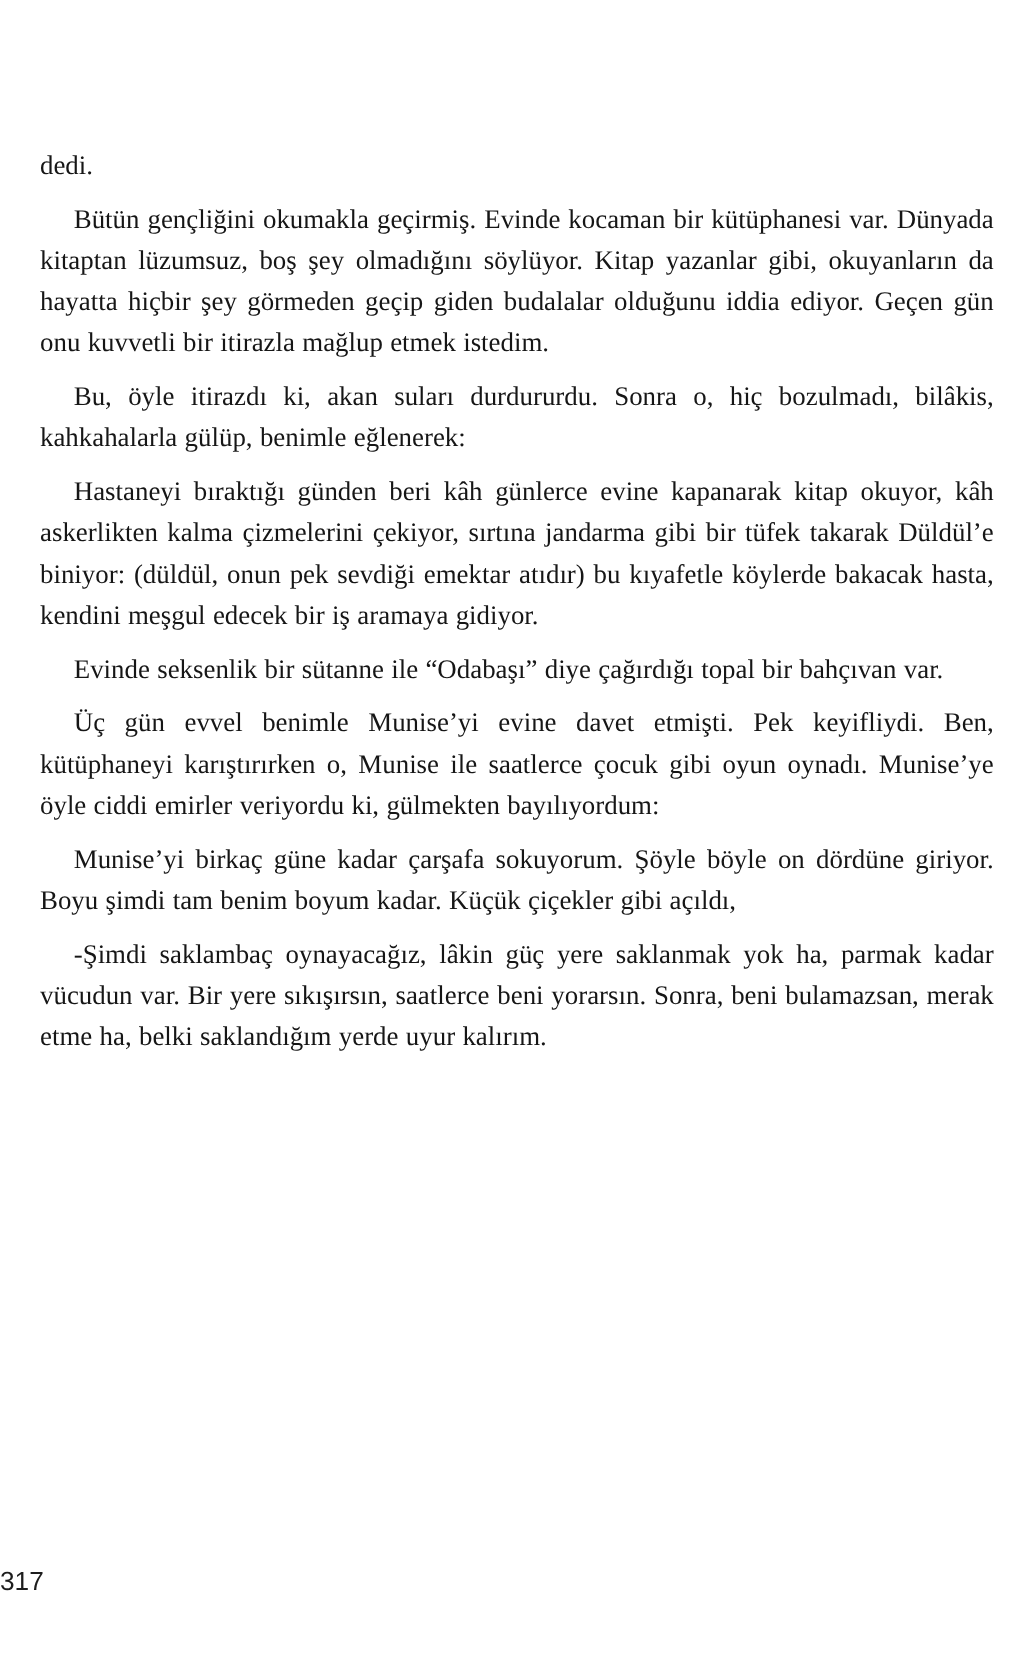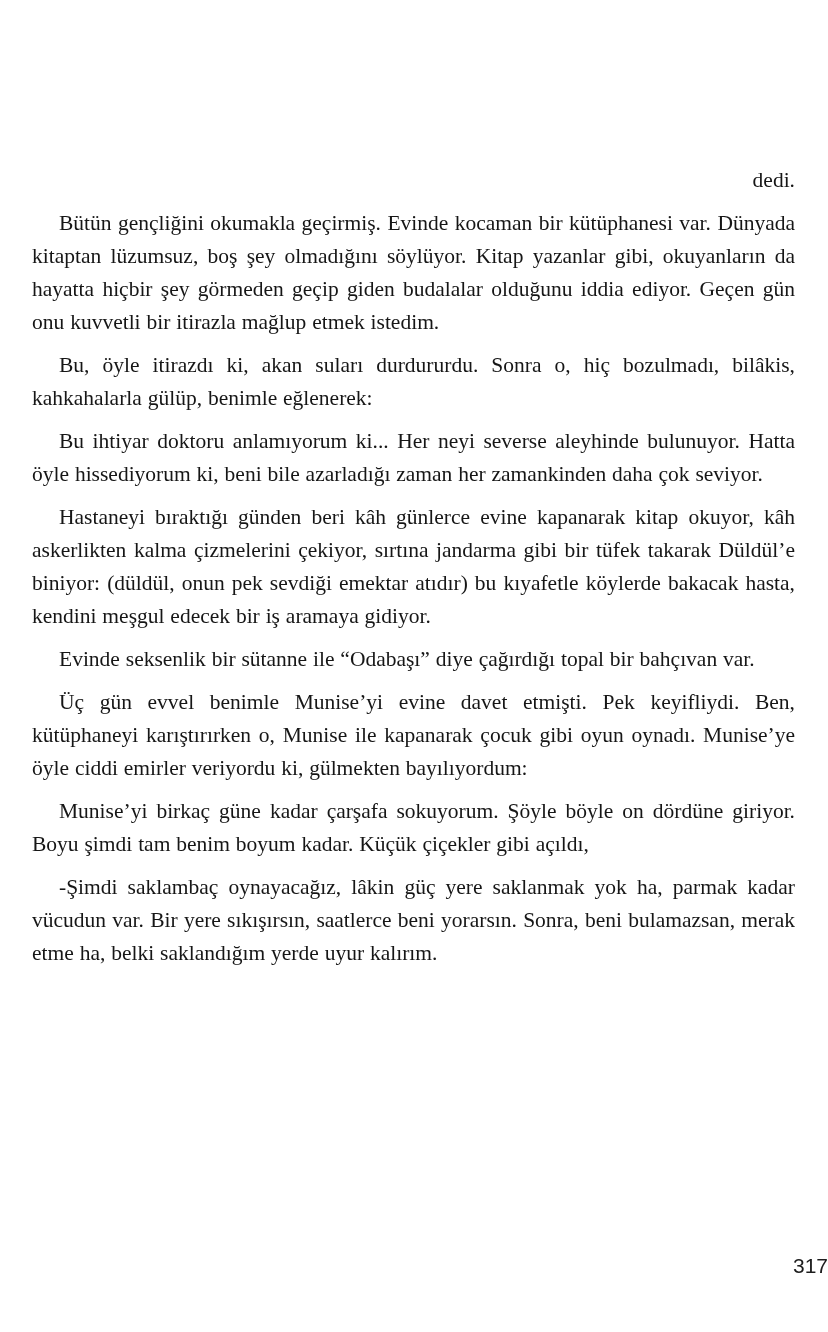--- a/index.html
+++ b/index.html
@@ -25,43 +25,41 @@
   .content p {
     margin: 0 0 10px 0;
     font-size: 21.5px;
     line-height: 33px;
     text-align: justify;
     text-indent: 27px;
     word-spacing: 0.5px;
   }
   .content p.first {
     text-indent: 0;
-    text-align: right;
-    margin-top: 48px;
+    text-align: left;
   }
   .page-number {
     position: absolute;
     top: 1254px;
     left: 0;
     width: 100%;
-    text-align: right;
+    text-align: left;
     font-family: "Liberation Sans", "DejaVu Sans", sans-serif;
     font-size: 21px;
     color: #1d1d1d;
   }
 </style>
 </head>
 <body>
 
 <div class="page">
   <div class="content">
     <p class="first">dedi.</p>
     <p>Bütün gençliğini okumakla geçirmiş. Evinde kocaman bir kütüphanesi var. Dünyada kitaptan lüzumsuz, boş şey olmadığını söylüyor. Kitap yazanlar gibi, okuyanların da hayatta hiçbir şey görmeden geçip giden budalalar olduğunu iddia ediyor. Geçen gün onu kuvvetli bir itirazla mağlup etmek istedim.</p>
     <p>Bu, öyle itirazdı ki, akan suları durdururdu. Sonra o, hiç bozulmadı, bilâkis, kahkahalarla gülüp, benimle eğlenerek:</p>
-    <p>Bu ihtiyar doktoru anlamıyorum ki... Her neyi severse aleyhinde bulunuyor. Hatta öyle hissediyorum ki, beni bile azarladığı zaman her zamankinden daha çok seviyor.</p>
     <p>Hastaneyi bıraktığı günden beri kâh günlerce evine kapanarak kitap okuyor, kâh askerlikten kalma çizmelerini çekiyor, sırtına jandarma gibi bir tüfek takarak Düldül’e biniyor: (düldül, onun pek sevdiği emektar atıdır) bu kıyafetle köylerde bakacak hasta, kendini meşgul edecek bir iş aramaya gidiyor.</p>
     <p>Evinde seksenlik bir sütanne ile “Odabaşı” diye çağırdığı topal bir bahçıvan var.</p>
-    <p>Üç gün evvel benimle Munise’yi evine davet etmişti. Pek keyifliydi. Ben, kütüphaneyi karıştırırken o, Munise ile kapanarak çocuk gibi oyun oynadı. Munise’ye öyle ciddi emirler veriyordu ki, gülmekten bayılıyordum:</p>
+    <p>Üç gün evvel benimle Munise’yi evine davet etmişti. Pek keyifliydi. Ben, kütüphaneyi karıştırırken o, Munise ile saatlerce çocuk gibi oyun oynadı. Munise’ye öyle ciddi emirler veriyordu ki, gülmekten bayılıyordum:</p>
     <p>Munise’yi birkaç güne kadar çarşafa sokuyorum. Şöyle böyle on dördüne giriyor. Boyu şimdi tam benim boyum kadar. Küçük çiçekler gibi açıldı,</p>
     <p>-Şimdi saklambaç oynayacağız, lâkin güç yere saklanmak yok ha, parmak kadar vücudun var. Bir yere sıkışırsın, saatlerce beni yorarsın. Sonra, beni bulamazsan, merak etme ha, belki saklandığım yerde uyur kalırım.</p>
   </div>
   <div class="page-number">317</div>
 </div>
 
 </body></html>

